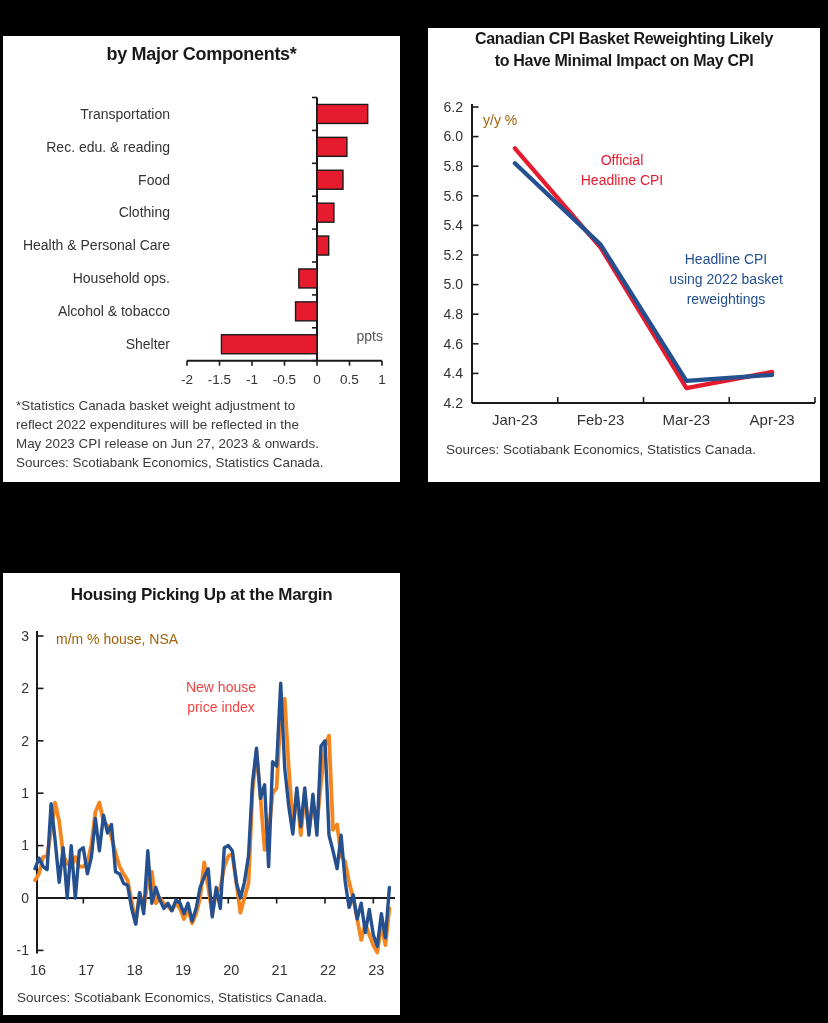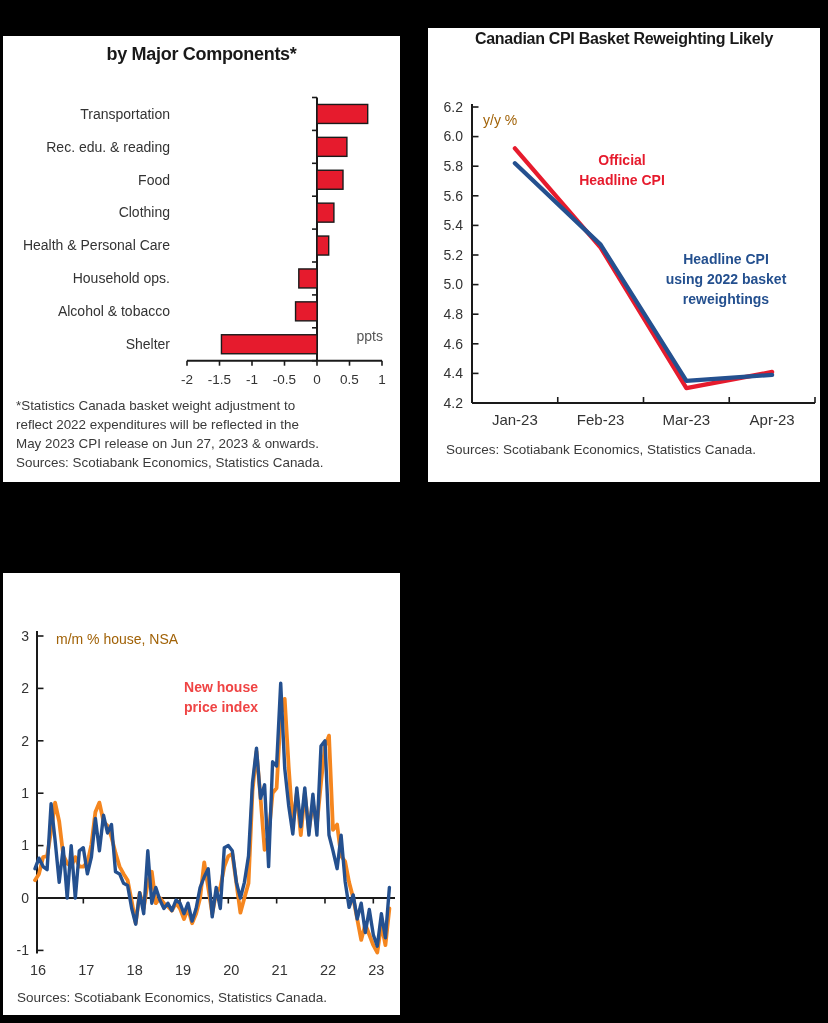--- a/index.html
+++ b/index.html
@@ -10,21 +10,21 @@
   #panel-cpi{left:428px;top:28px;width:392px;height:454px;}
   #panel-housing{left:3px;top:573px;width:397px;height:442px;}
   .panel svg{position:absolute;left:0;top:0;}
   .title{position:absolute;left:0;width:100%;text-align:center;font-weight:bold;
          color:#191919;letter-spacing:-0.3px;}
   #title-basket{top:6px;font-size:18px;line-height:24px;}
   #title-cpi{top:0;font-size:16px;line-height:22px;}
   #title-housing{top:12px;font-size:17px;}
   .axis-note{position:absolute;color:#a16207;font-size:14px;}
   .legend{position:absolute;text-align:center;font-size:14px;line-height:20px;font-weight:bold;}
-  .legend.normal{font-weight:bold;}
+  .legend.normal{font-weight:normal;}
   .src{position:absolute;color:#3a3a3a;font-size:13.5px;}
   .footnote{position:absolute;left:13px;top:360px;color:#3a3a3a;font-size:13.4px;line-height:19px;}
 </style>
 </head>
 <body>
 
 <div class="canvas">
 
   <section class="panel" id="panel-basket">
     <svg id="svg-basket" width="397" height="446" viewBox="0 0 397 446">
@@ -115,20 +115,21 @@
         <line x1="387" y1="369" x2="387" y2="375" stroke="#1a1a1a" stroke-width="1.6"></line>
         <text x="86.875" y="397" font-size="15" fill="#333333" text-anchor="middle" font-family="Liberation Sans, sans-serif" font-weight="normal">Jan-23</text>
         <text x="172.625" y="397" font-size="15" fill="#333333" text-anchor="middle" font-family="Liberation Sans, sans-serif" font-weight="normal">Feb-23</text>
         <text x="258.375" y="397" font-size="15" fill="#333333" text-anchor="middle" font-family="Liberation Sans, sans-serif" font-weight="normal">Mar-23</text>
         <text x="344.125" y="397" font-size="15" fill="#333333" text-anchor="middle" font-family="Liberation Sans, sans-serif" font-weight="normal">Apr-23</text>
         <polyline points="86.9,120.4 172.6,219.6 258.4,360.2 344.1,343.9" fill="none" stroke="#e61b2d" stroke-width="4.3" stroke-linejoin="round" stroke-linecap="round"></polyline>
         <polyline points="86.9,135.2 172.6,216.6 258.4,352.8 344.1,346.9" fill="none" stroke="#24508f" stroke-width="4.3" stroke-linejoin="round" stroke-linecap="round"></polyline>
       </svg>
     <div class="title" id="title-cpi">
       <div>Canadian CPI Basket Reweighting Likely</div>
+      <div>to Have Minimal Impact on May CPI</div>
     </div>
     <div class="axis-note" style="left:55px;top:84px;">y/y %</div>
     <div class="legend normal" style="left:124px;top:122px;width:140px;color:#e61b2d;">
         <div>Official</div>
         <div>Headline CPI</div>
       </div>
     <div class="legend normal" style="left:218px;top:221px;width:160px;color:#24508f;">
         <div>Headline CPI</div>
         <div>using 2022 basket</div>
         <div>reweightings</div>
@@ -166,20 +167,21 @@
         <text x="228.32" y="402.4" font-size="14.5" fill="#333333" text-anchor="middle" font-family="Liberation Sans, sans-serif" font-weight="normal">20</text>
         <line x1="273.65" y1="325" x2="273.65" y2="330.5" stroke="#1a1a1a" stroke-width="1.6"></line>
         <text x="276.65" y="402.4" font-size="14.5" fill="#333333" text-anchor="middle" font-family="Liberation Sans, sans-serif" font-weight="normal">21</text>
         <line x1="321.98" y1="325" x2="321.98" y2="330.5" stroke="#1a1a1a" stroke-width="1.6"></line>
         <text x="324.98" y="402.4" font-size="14.5" fill="#333333" text-anchor="middle" font-family="Liberation Sans, sans-serif" font-weight="normal">22</text>
         <line x1="370.31" y1="325" x2="370.31" y2="330.5" stroke="#1a1a1a" stroke-width="1.6"></line>
         <text x="373.31" y="402.4" font-size="14.5" fill="#333333" text-anchor="middle" font-family="Liberation Sans, sans-serif" font-weight="normal">23</text>
         <polyline points="32.0,307.2 36.0,300.9 40.1,284.1 44.1,283.1 48.1,257.9 52.1,229.6 56.2,248.5 60.2,282.0 64.2,290.4 68.2,293.6 72.3,284.1 76.3,293.6 80.3,293.6 84.4,289.4 88.4,271.6 92.4,239.1 96.4,229.6 100.5,248.5 104.5,252.7 108.5,264.2 112.5,279.9 116.6,293.6 120.6,300.9 124.6,307.2 128.7,328.1 132.7,350.2 136.7,319.8 140.7,335.5 144.8,309.3 148.8,298.8 152.8,330.2 156.9,325.0 160.9,330.2 164.9,333.4 168.9,337.6 173.0,330.2 177.0,335.5 181.0,346.0 185.0,335.5 189.1,350.2 193.1,340.7 197.1,325.0 201.2,289.4 205.2,314.5 209.2,340.7 213.2,319.8 217.3,314.5 221.3,293.6 225.3,283.1 229.3,281.0 233.4,310.3 237.4,339.7 241.4,325.0 245.5,310.3 249.5,218.1 253.5,178.3 257.5,224.4 261.6,276.8 265.6,262.1 269.6,220.2 273.6,215.0 277.7,141.6 281.7,125.9 285.7,194.0 289.8,251.6 293.8,220.2 297.8,262.1 301.8,220.2 305.9,256.9 309.9,230.7 313.9,251.6 318.0,209.7 322.0,173.0 326.0,162.6 330.0,256.9 334.1,251.6 338.1,283.1 342.1,288.3 346.1,309.3 350.2,325.0 354.2,346.0 358.2,366.9 362.3,351.2 366.3,361.7 370.3,372.2 374.3,379.5 378.4,351.2 382.4,372.2 386.4,335.5" fill="none" stroke="#f5861f" stroke-width="3.8" stroke-linejoin="round" stroke-linecap="round"></polyline>
         <polyline points="32.0,295.7 36.0,285.2 40.1,293.6 44.1,296.7 48.1,230.7 52.1,267.4 56.2,309.3 60.2,274.7 64.2,325.0 68.2,272.6 72.3,325.0 76.3,277.8 80.3,274.7 84.4,300.9 88.4,284.1 92.4,245.4 96.4,277.8 100.5,242.2 104.5,260.0 108.5,251.6 112.5,298.8 116.6,300.9 120.6,310.3 124.6,312.4 128.7,335.5 132.7,351.2 136.7,319.8 140.7,340.7 144.8,277.8 148.8,330.2 152.8,314.5 156.9,327.1 160.9,335.5 164.9,330.2 168.9,337.6 173.0,327.1 177.0,330.2 181.0,340.7 185.0,330.2 189.1,348.1 193.1,335.5 197.1,314.5 201.2,304.0 205.2,295.7 209.2,343.9 213.2,314.5 217.3,335.5 221.3,274.7 225.3,272.6 229.3,277.8 233.4,309.3 237.4,325.0 241.4,309.3 245.5,283.1 249.5,209.7 253.5,175.1 257.5,225.4 261.6,211.8 265.6,293.6 269.6,188.8 273.6,193.0 277.7,110.2 281.7,195.0 285.7,232.8 289.8,261.1 293.8,215.0 297.8,253.7 301.8,215.0 305.9,262.1 309.9,221.2 313.9,262.1 318.0,173.0 322.0,167.8 326.0,262.1 330.0,277.8 334.1,295.7 338.1,262.1 342.1,308.2 346.1,334.4 350.2,321.9 354.2,346.0 358.2,330.2 362.3,359.6 366.3,336.5 370.3,361.7 374.3,373.2 378.4,340.7 382.4,364.8 386.4,314.5" fill="none" stroke="#24508f" stroke-width="3.4" stroke-linejoin="round" stroke-linecap="round"></polyline>
       </svg>
+    <div class="title" id="title-housing">Housing Picking Up at the Margin</div>
     <div class="axis-note" style="left:53px;top:58px;">m/m % house, NSA</div>
     <div class="legend normal" style="left:148px;top:104px;width:140px;color:#ef4444;">
         <div>New house</div>
         <div>price index</div>
       </div>
     <div class="src" style="left:14px;top:417px;">Sources: Scotiabank Economics, Statistics Canada.</div>
   </section>
 
 </div>
 

